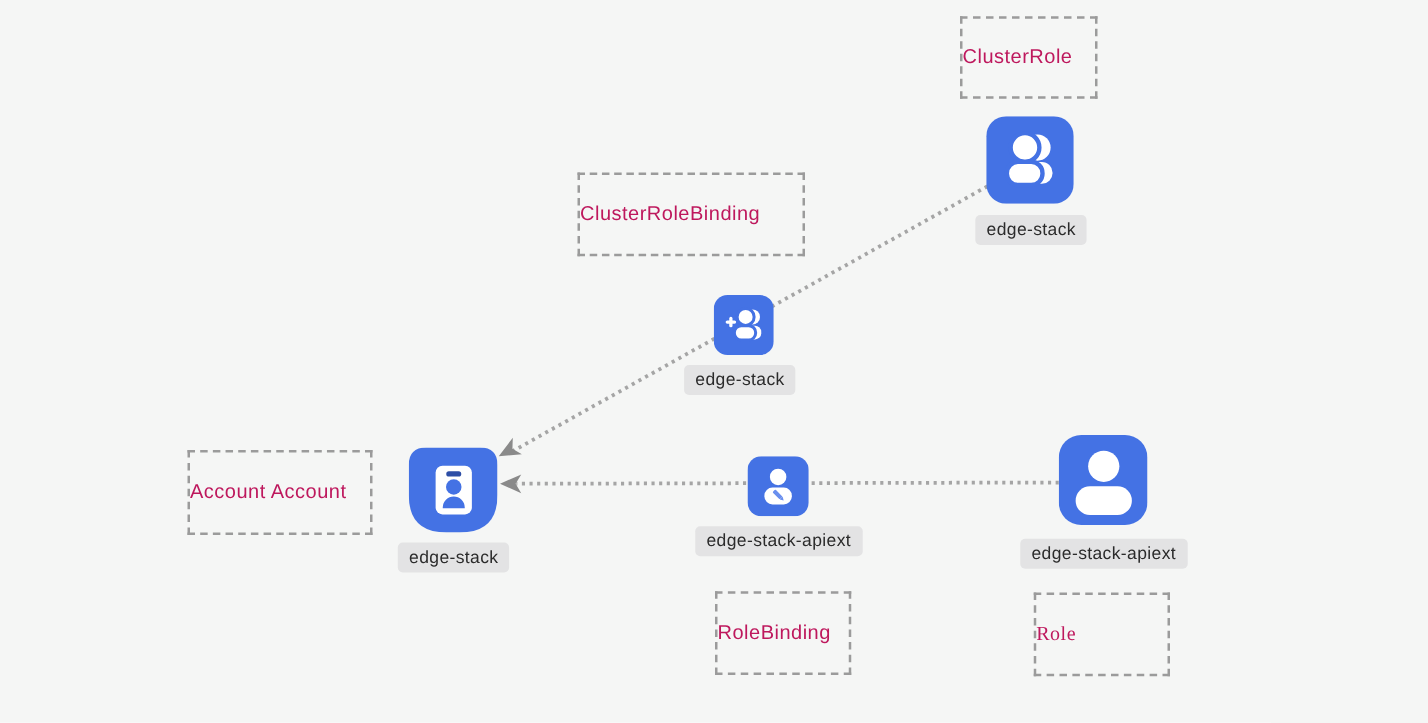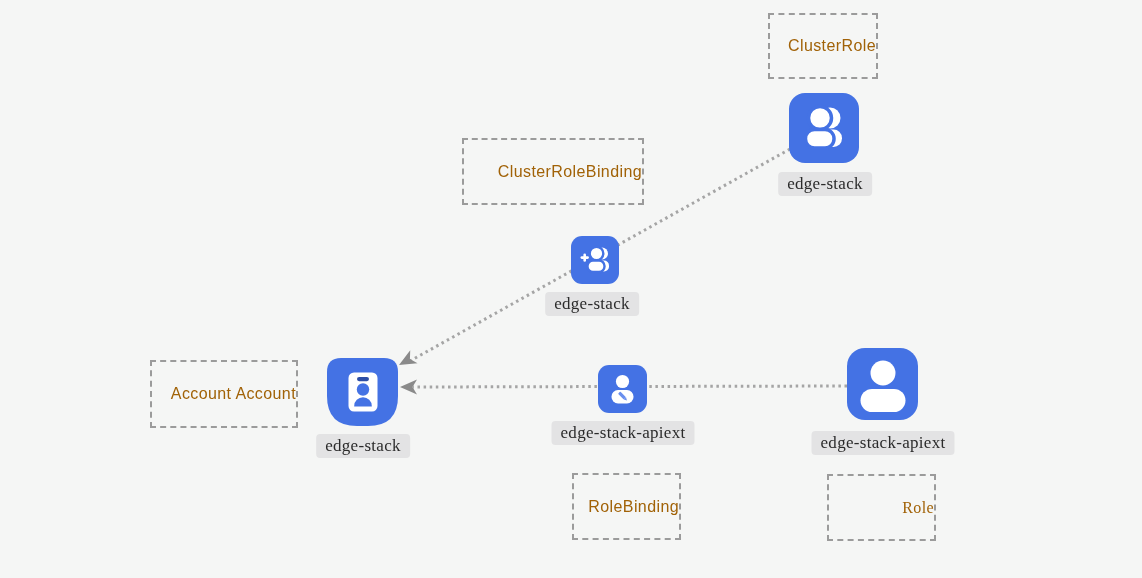--- a/index.html
+++ b/index.html
@@ -14,49 +14,48 @@
     overflow:hidden;
   }
   .edges{
     position:absolute;left:0;top:0;width:1142px;height:578px;
     pointer-events:none;
   }
   .type-box{
     position:absolute;
     box-sizing:border-box;
     border:2px dashed #9b9b9b;
-    display:flex;align-items:center;justify-content:flex-end;
-    color:#a16207;
+    display:flex;align-items:center;justify-content:flex-start;
+    color:#be185d;
     font-size:16px;
     letter-spacing:0.4px;
     background:transparent;
   }
   .box-clusterrole{left:768px;top:13px;width:110px;height:66px;}
   .box-clusterrolebinding{left:462px;top:138px;width:182px;height:67px;}
   .box-serviceaccount{left:150px;top:360px;width:148px;height:68px;}
   .box-rolebinding{left:572px;top:473px;width:109px;height:67px;}
   .box-role{left:827px;top:474px;width:109px;height:67px;font-family:Liberation Serif, serif;}
   .node-icon{position:absolute;display:block;}
   .icon-clusterrole{left:789px;top:93px;}
   .icon-clusterrolebinding{left:571px;top:236px;}
   .icon-serviceaccount{left:327px;top:358px;}
   .icon-rolebinding{left:598px;top:365px;}
   .icon-role{left:847px;top:348px;}
   .chip{
     position:absolute;
     transform:translateX(-50%);
     background:#e3e3e4;
     color:#2b2b2b;
-    font-size:17px;
+    font-size:14px;
     letter-spacing:0.3px;
     line-height:21px;
     padding:1px 9px 2px 9px;
     border-radius:4px;
     white-space:nowrap;
-    font-family:Liberation Serif, serif;
   }
   .chip-clusterrole{left:825px;top:172px;}
   .chip-clusterrolebinding{left:592px;top:292px;}
   .chip-serviceaccount{left:363px;top:434px;}
   .chip-rolebinding{left:623px;top:421px;}
   .chip-role{left:883px;top:431px;}
 </style>
 </head>
 <body>
 

